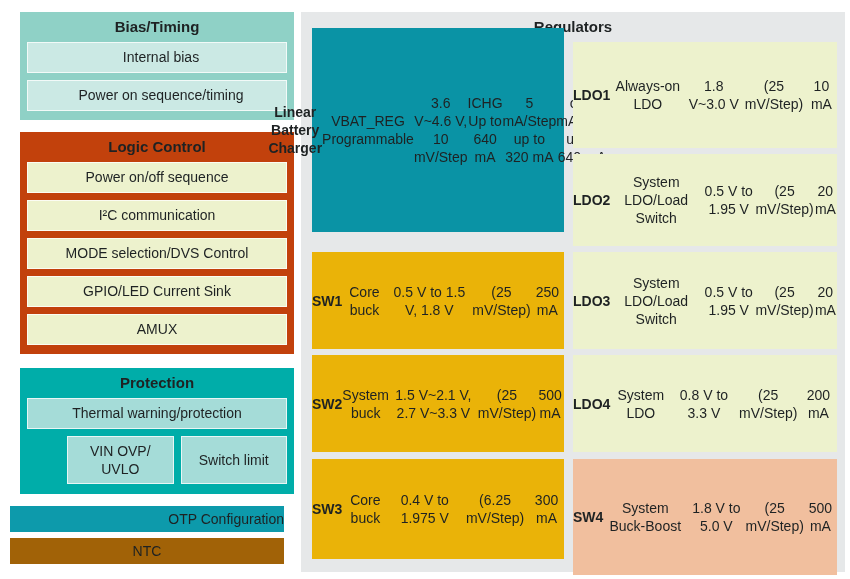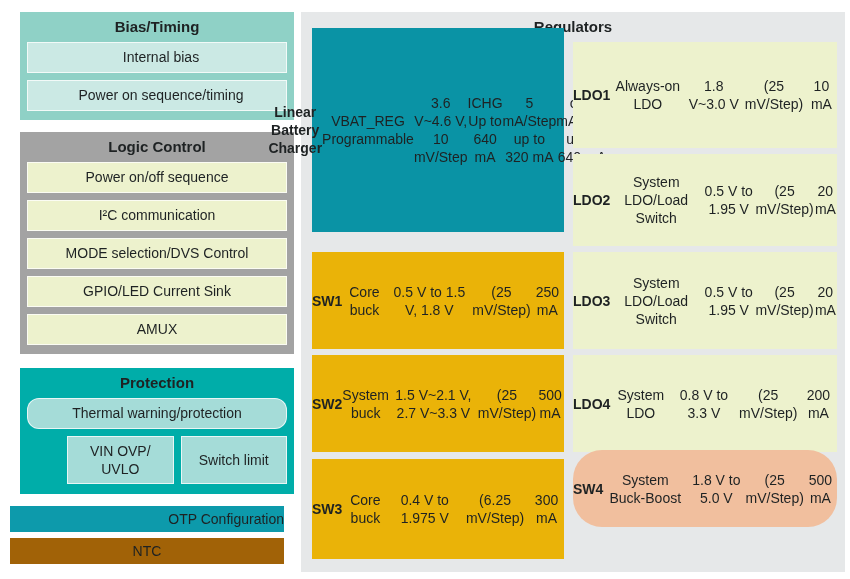--- a/index.html
+++ b/index.html
@@ -6,24 +6,24 @@
   body{font-family:"Liberation Sans","DejaVu Sans",sans-serif;color:#1e2223;}
   #stage{position:relative;width:850px;height:579px;background:#ffffff;overflow:hidden;}
 
   
   .panel{position:absolute;left:20px;width:274px;box-sizing:border-box;}
   .panel-title{height:30px;line-height:30px;text-align:center;font-weight:bold;font-size:15px;}
   .p-item{margin:0 7px 7px 7px;height:31px;line-height:29px;text-align:center;font-size:14px;
           box-sizing:border-box;border:1px solid rgba(255,255,255,.75);}
   .bias{top:12px;height:108px;background:#8fd1c6;}
   .bias .p-item{background:#cbe9e4;padding-left:8px;}
-  .logic{top:132px;height:222px;background:#a3a3a3;}
+  .logic{top:132px;height:222px;background:#c2410c;}
   .logic .p-item{background:#edf2cd;}
   .prot{top:368px;height:126px;background:#00ada9;}
-  .prot .p-item{background:#a5dcd8;border-radius:12px;}
+  .prot .p-item{background:#a5dcd8;}
   .prot-row{display:flex;gap:7px;margin:0 7px;padding-left:40px;}
   .prot-cell{flex:1;height:48px;box-sizing:border-box;border:1px solid rgba(255,255,255,.75);
              background:#a5dcd8;display:flex;flex-direction:column;align-items:center;justify-content:center;
              font-size:14px;line-height:18px;text-align:center;}
   .bar{position:absolute;left:10px;width:274px;height:26px;line-height:26px;text-align:center;font-size:14px;}
   .otp{top:506px;background:#0d9aab;text-align:right;}
   .ntc{top:538px;background:#a16207;}
 
   
   .reg-panel{position:absolute;left:301px;top:12px;width:544px;height:560px;background:#e6e8e9;}
@@ -35,21 +35,21 @@
   .ldo{background:#edf2cd;}
   .sw{background:#eab308;}
   .sw4{background:#f1bf9e;}
   .ldo1{left:272px;top:30px;width:264px;height:106px;}
   .ldo2{left:272px;top:142px;width:264px;height:92px;}
   .sw1{left:11px;top:240px;width:252px;height:97px;}
   .ldo3{left:272px;top:240px;width:264px;height:97px;}
   .sw2{left:11px;top:343px;width:252px;height:97px;}
   .ldo4{left:272px;top:343px;width:264px;height:97px;}
   .sw3{left:11px;top:447px;width:252px;height:100px;}
-  .sw4pos{left:272px;top:438px;width:264px;height:77px;border-radius:29px;}
+  .sw4pos{left:272px;top:447px;width:264px;height:116px;}
 </style>
 </head>
 <body>
 
 <div id="stage">
 
   <div class="panel bias">
     <div class="panel-title">Bias/Timing</div>
     <div class="p-item">Internal bias</div>
     <div class="p-item">Power on sequence/timing</div>

